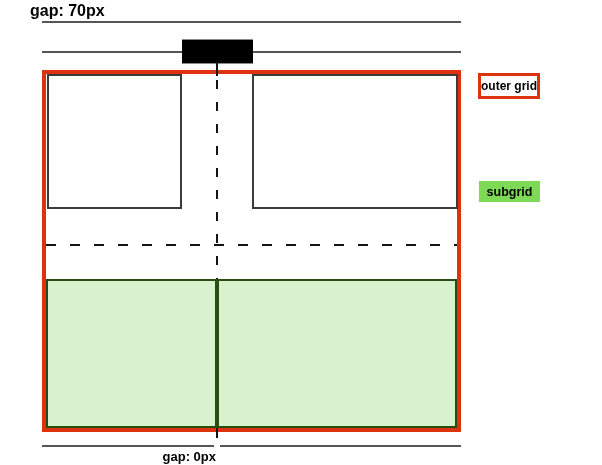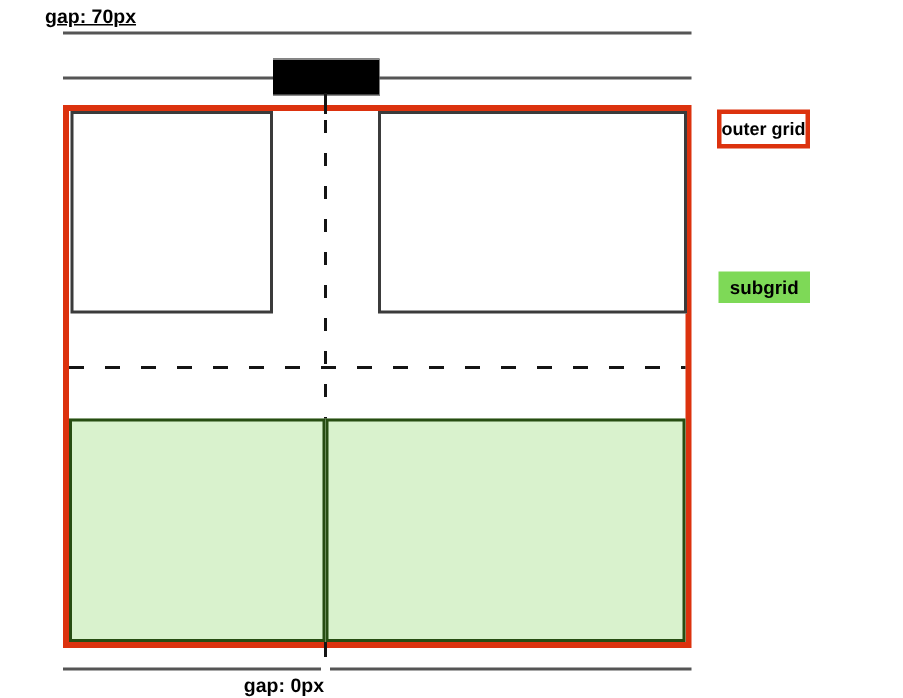--- a/index.html
+++ b/index.html
@@ -14,24 +14,23 @@
     height: 465px;
     background: var(--background, #ffffff);
     overflow: hidden;
     color: var(--text, #000000);
   }
   .abs { position: absolute; }
 
   
   .outer-gap-label {
     left: 30px; top: 3px;
-    font-size: 13px; font-weight: 600; line-height: 16px;
+    font-size: 16px; font-weight: 600; line-height: 16px;
     color: var(--text, #000);
     white-space: nowrap;
-    text-decoration: underline;
   }
   .dim-line-h {
     height: 2px;
     background: var(--dimension-line, #555555);
   }
   .line-a { left: 42px; top: 21px; width: 419px; }
   .line-b-left  { left: 42px;  top: 51px; width: 140px; }
   .line-b-right { left: 253px; top: 51px; width: 208px; }
   .gap-swatch {
     left: 182px; top: 39px; width: 71px; height: 25px;

